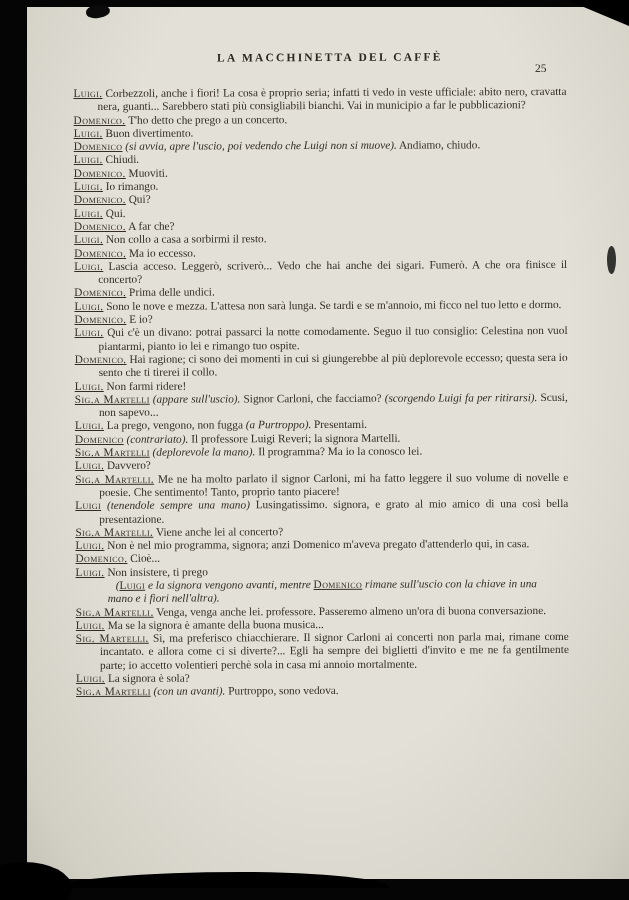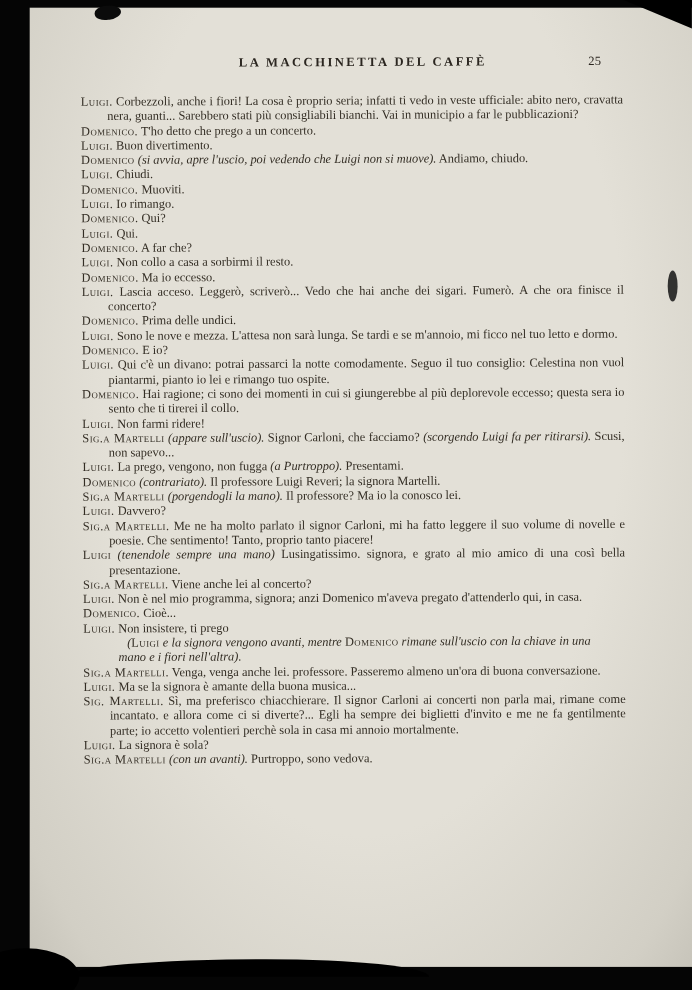--- a/index.html
+++ b/index.html
@@ -29,35 +29,35 @@
   }
   .title {
     text-align: center;
     font-size: 11.5px;
     font-weight: bold;
     letter-spacing: 2.2px;
     color: #2b2620;
   }
   .pgnum {
     position: absolute;
-    right: 88px; top: 0;
+    right: 88px; top: 12px;
     font-size: 11.5px;
     color: #2b2620;
   }
   .dialogue {
     margin: 19px 68px 0 48px;
     font-size: 11.3px;
     line-height: 13.3px;
     text-align: justify;
     color: #332d24;
   }
   .dialogue p { margin: 0; }
   p.speech { padding-left: 24px; text-indent: -24px; }
   p.direction { padding-left: 32px; padding-right: 14px; text-indent: 8px; text-align: left; }
-  .s-sc { font-variant: small-caps; letter-spacing: 0.4px; }
+  .s-sc { font-variant: small-caps; letter-spacing: 0.4px; text-decoration: underline; }
   .s-i { font-style: italic; }
   .s-n { font-style: normal; }
   
   .artifact { position: absolute; }
   .blob-topleft {
     left: 86px; top: 5px; width: 24px; height: 13px;
     background: #0b0b0b; border-radius: 45% 55% 50% 50%;
     transform: rotate(-8deg);
   }
   .corner-topright {
@@ -104,21 +104,21 @@
         <p class="speech"><span class="s-sc">Luigi.</span><span class="s-n"> Lascia acceso. Leggerò, scriverò... Vedo che hai anche dei sigari. Fumerò. A che ora finisce il concerto?</span></p>
         <p class="speech"><span class="s-sc">Domenico.</span><span class="s-n"> Prima delle undici.</span></p>
         <p class="speech"><span class="s-sc">Luigi.</span><span class="s-n"> Sono le nove e mezza. L'attesa non sarà lunga. Se tardi e se m'annoio, mi ficco nel tuo letto e dormo.</span></p>
         <p class="speech"><span class="s-sc">Domenico.</span><span class="s-n"> E io?</span></p>
         <p class="speech"><span class="s-sc">Luigi.</span><span class="s-n"> Qui c'è un divano: potrai passarci la notte comodamente. Seguo il tuo consiglio: Celestina non vuol piantarmi, pianto io lei e rimango tuo ospite.</span></p>
         <p class="speech"><span class="s-sc">Domenico.</span><span class="s-n"> Hai ragione; ci sono dei momenti in cui si giungerebbe al più deplorevole eccesso; questa sera io sento che ti tirerei il collo.</span></p>
         <p class="speech"><span class="s-sc">Luigi.</span><span class="s-n"> Non farmi ridere!</span></p>
         <p class="speech"><span class="s-sc">Sig.a Martelli</span><span class="s-n"> </span><span class="s-i">(appare sull'uscio).</span><span class="s-n"> Signor Carloni, che facciamo? </span><span class="s-i">(scorgendo Luigi fa per ritirarsi).</span><span class="s-n"> Scusi, non sapevo...</span></p>
         <p class="speech"><span class="s-sc">Luigi.</span><span class="s-n"> La prego, vengono, non fugga </span><span class="s-i">(a Purtroppo).</span><span class="s-n"> Presentami.</span></p>
         <p class="speech"><span class="s-sc">Domenico</span><span class="s-n"> </span><span class="s-i">(contrariato).</span><span class="s-n"> Il professore Luigi Reveri; la signora Martelli.</span></p>
-        <p class="speech"><span class="s-sc">Sig.a Martelli</span><span class="s-n"> </span><span class="s-i">(porgendogli la mano).</span><span class="s-n"> Il professore? Ma io la conosco lei.</span></p>
+        <p class="speech"><span class="s-sc">Sig.a Martelli</span><span class="s-n"> </span><span class="s-i">(deplorevole la mano).</span><span class="s-n"> Il programma? Ma io la conosco lei.</span></p>
         <p class="speech"><span class="s-sc">Luigi.</span><span class="s-n"> Davvero?</span></p>
         <p class="speech"><span class="s-sc">Sig.a Martelli.</span><span class="s-n"> Me ne ha molto parlato il signor Carloni, mi ha fatto leggere il suo volume di novelle e poesie. Che sentimento! Tanto, proprio tanto piacere!</span></p>
         <p class="speech"><span class="s-sc">Luigi</span><span class="s-n"> </span><span class="s-i">(tenendole sempre una mano)</span><span class="s-n"> Lusingatissimo. signora, e grato al mio amico di una così bella presentazione.</span></p>
         <p class="speech"><span class="s-sc">Sig.a Martelli.</span><span class="s-n"> Viene anche lei al concerto?</span></p>
         <p class="speech"><span class="s-sc">Luigi.</span><span class="s-n"> Non è nel mio programma, signora; anzi Domenico m'aveva pregato d'attenderlo qui, in casa.</span></p>
         <p class="speech"><span class="s-sc">Domenico.</span><span class="s-n"> Cioè...</span></p>
         <p class="speech"><span class="s-sc">Luigi.</span><span class="s-n"> Non insistere, ti prego</span></p>
         <p class="direction"><span class="s-i">(</span><span class="s-sc">Luigi</span><span class="s-i"> e la signora vengono avanti, mentre </span><span class="s-sc">Domenico</span><span class="s-i"> rimane sull'uscio con la chiave in una mano e i fiori nell'altra).</span></p>
         <p class="speech"><span class="s-sc">Sig.a Martelli.</span><span class="s-n"> Venga, venga anche lei. professore. Passeremo almeno un'ora di buona conversazione.</span></p>
         <p class="speech"><span class="s-sc">Luigi.</span><span class="s-n"> Ma se la signora è amante della buona musica...</span></p>

